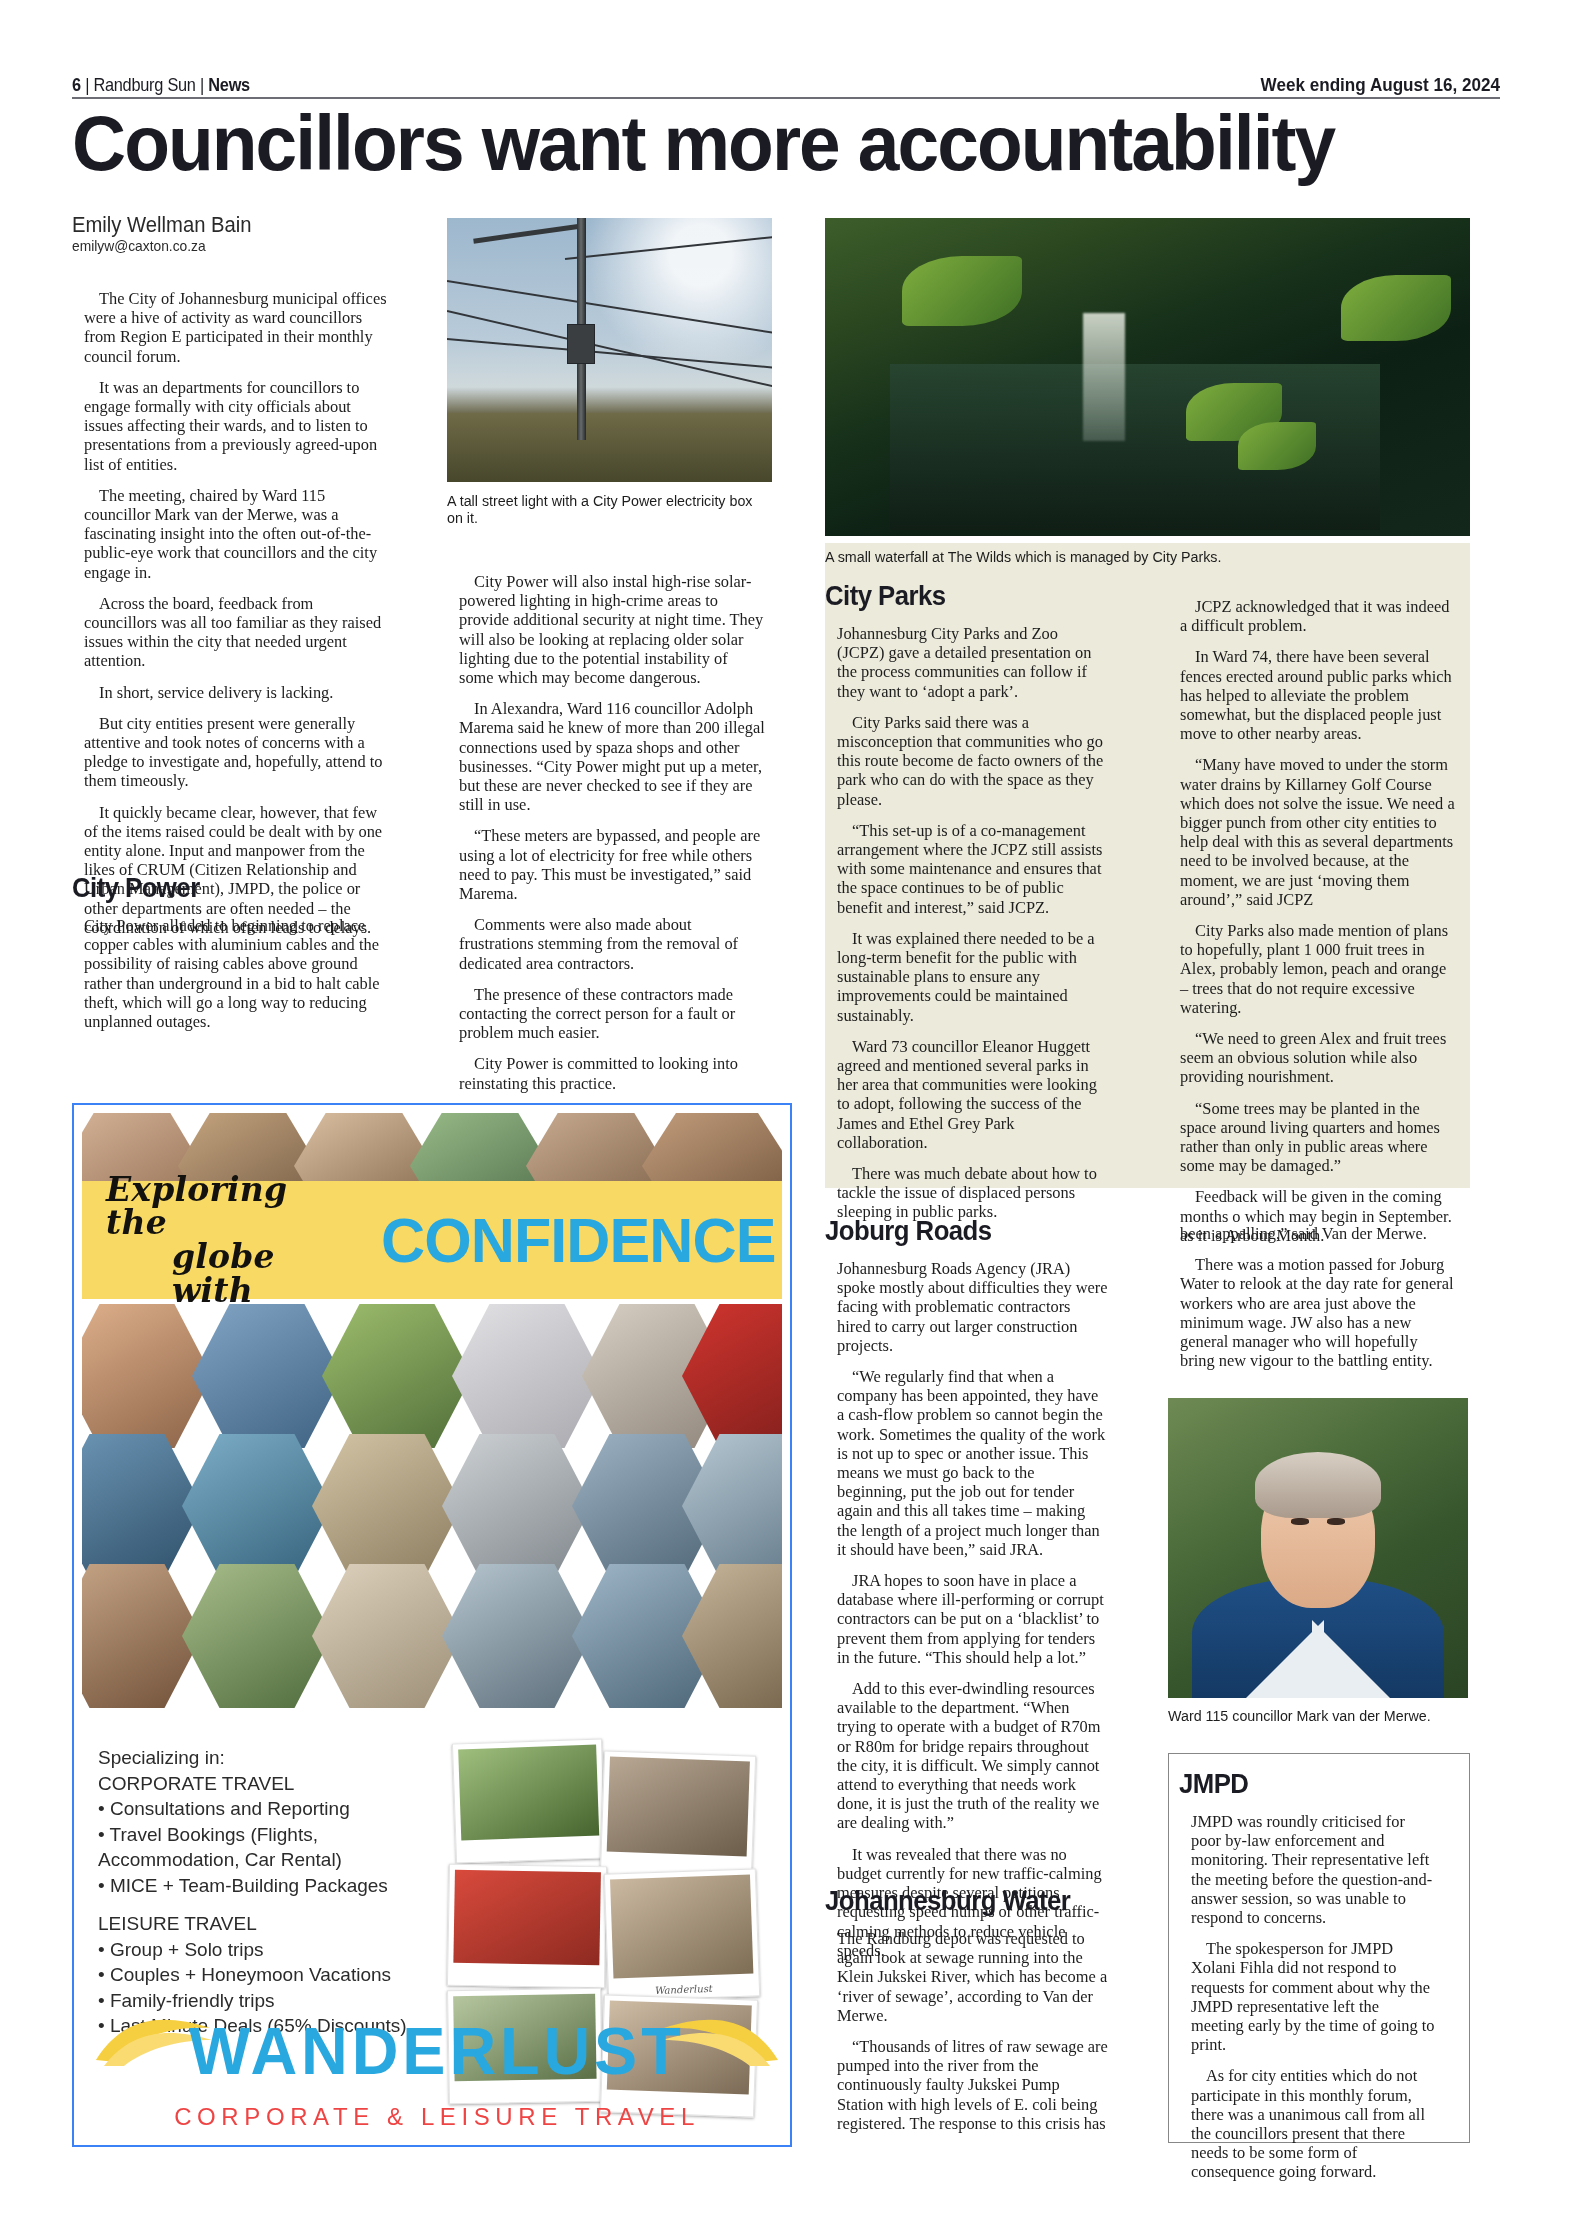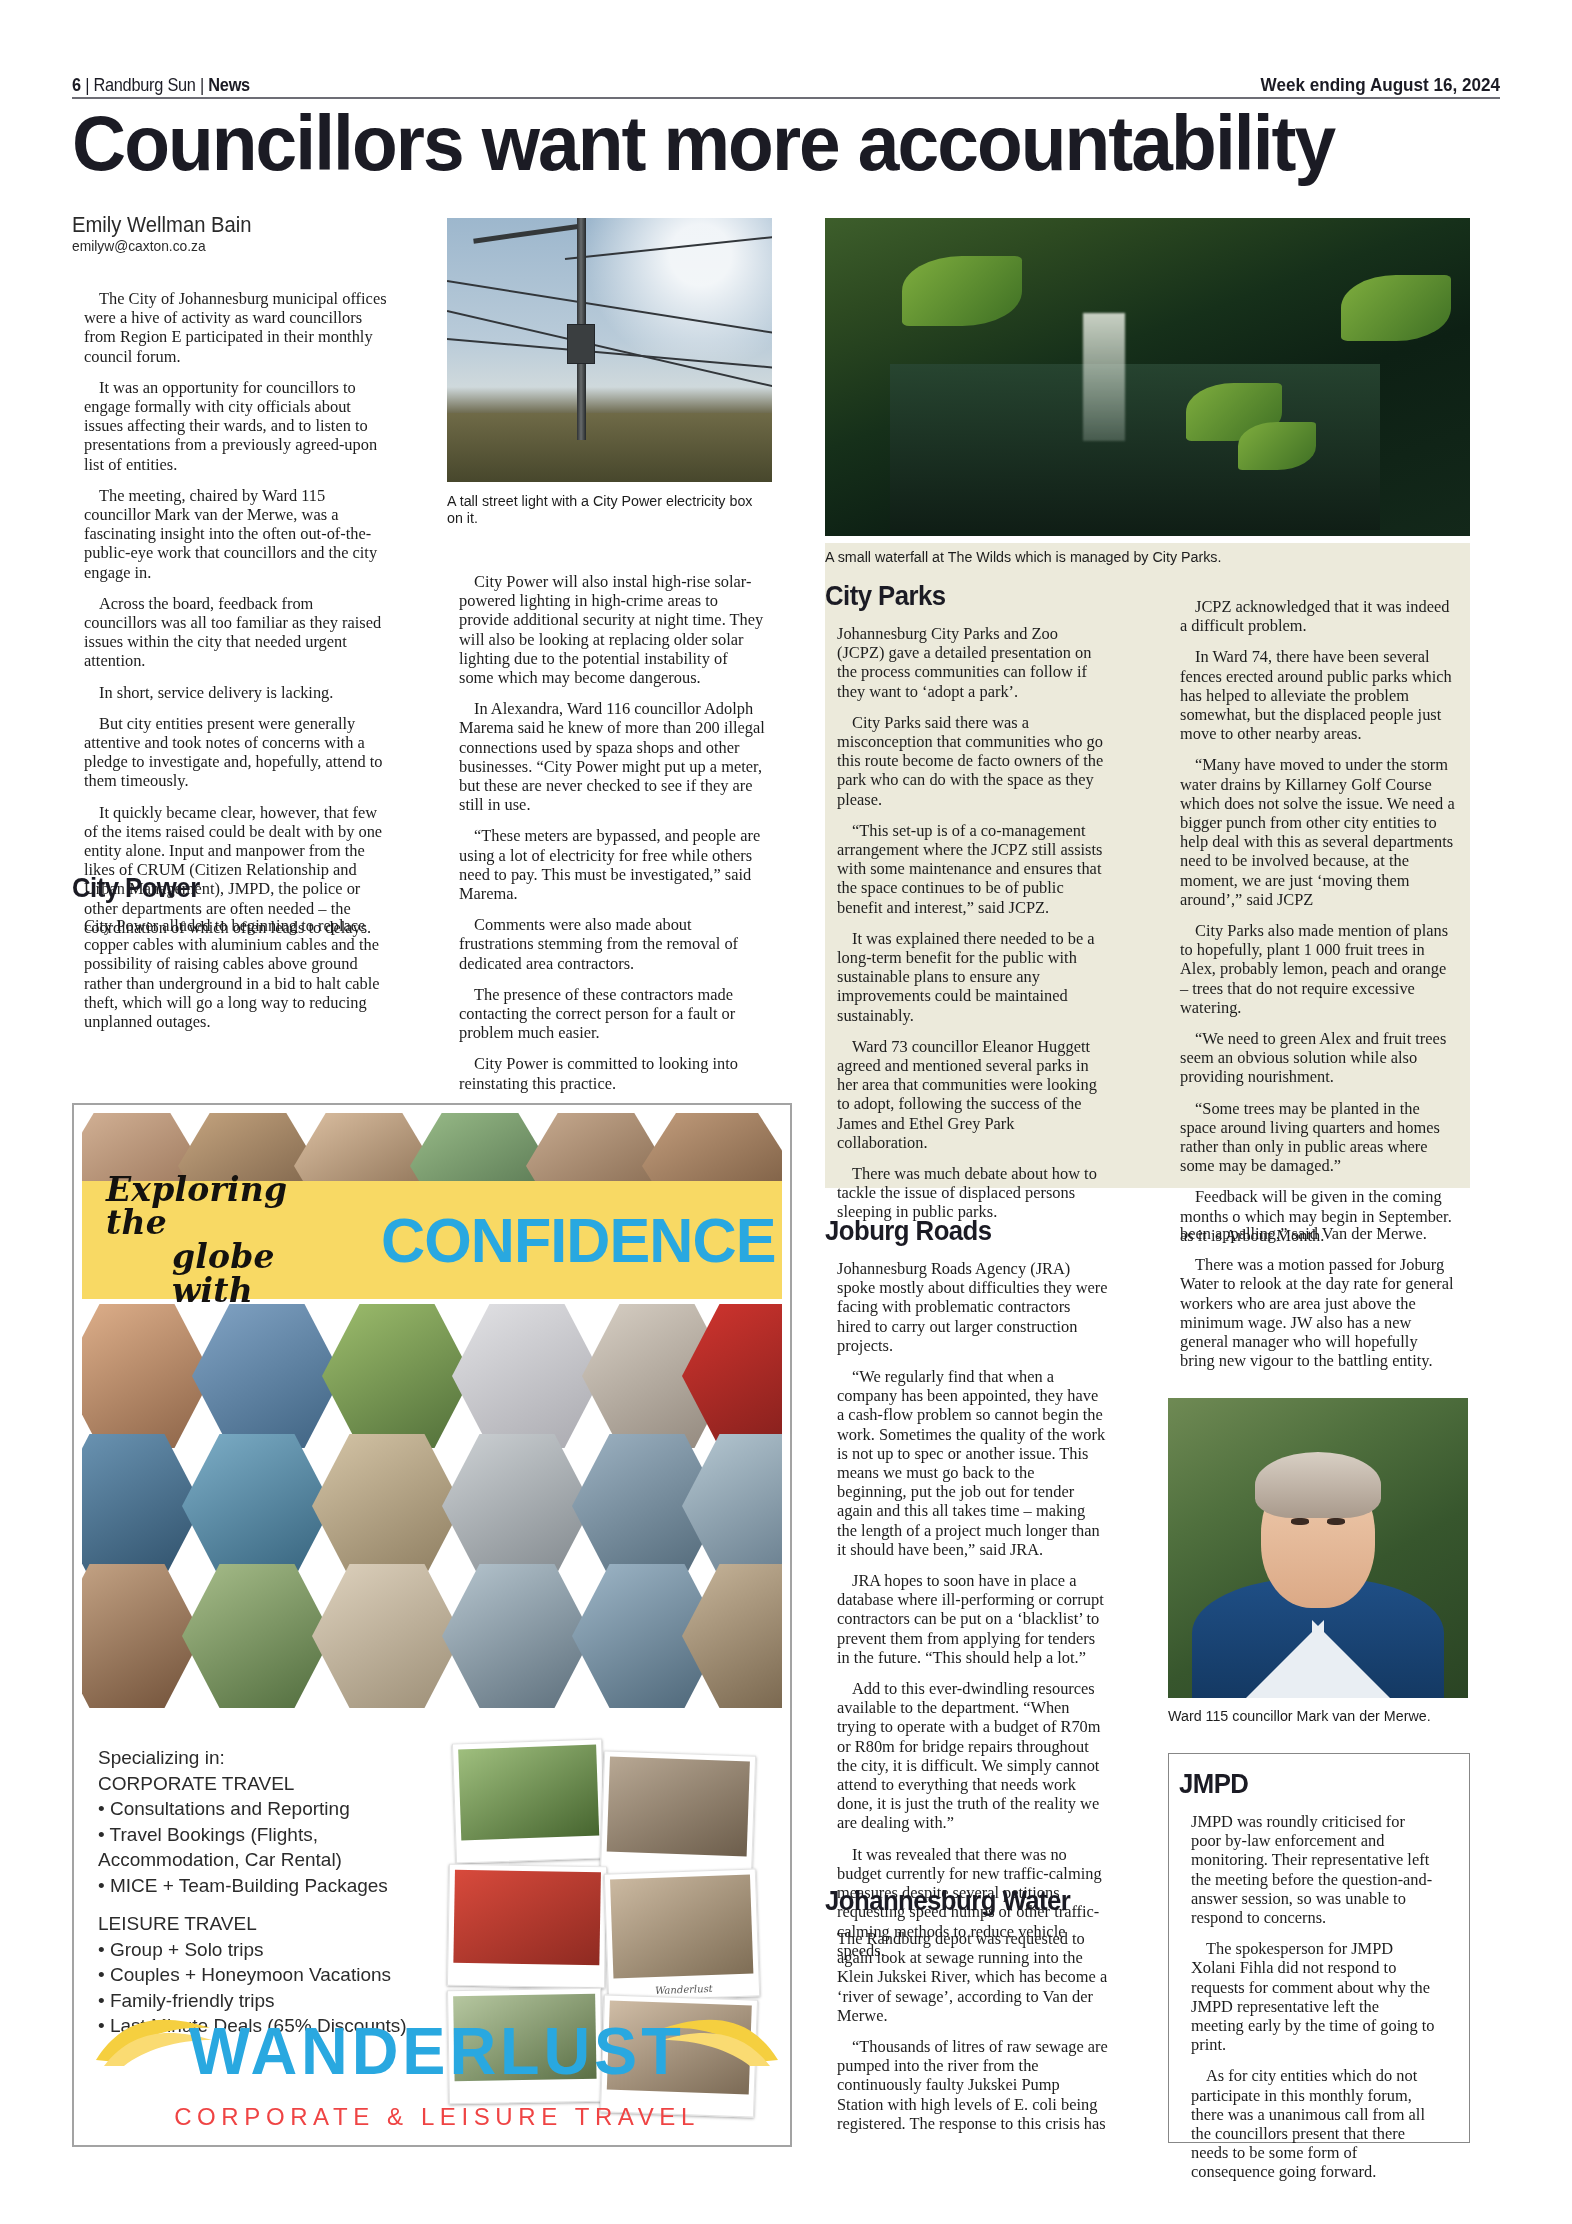--- a/index.html
+++ b/index.html
@@ -156,21 +156,21 @@
 
   
   .jmpd-box {
     position:absolute; border:1.6px solid #878787; background:#ffffff;
     box-sizing:border-box;
   }
 
   
   .ad {
     position:absolute; left:72px; top:1103px; width:720px; height:1044px;
-    background:#ffffff; border:2px solid #a3a3a3; box-sizing:border-box;
+    background:#ffffff; border:2px solid #3b82f6; box-sizing:border-box;
   }
   .ad-inner { position:absolute; inset:8px; overflow:hidden; }
   .collage { position:absolute; left:0; top:0; width:100%; height:612px; overflow:hidden; }
   .hex {
     position:absolute; clip-path:polygon(25% 2%,75% 2%,100% 50%,75% 98%,25% 98%,0 50%);
   }
   .ribbon {
     position:absolute; left:0; top:68px; width:100%; height:118px;
     background:#f8d964; display:flex; align-items:center;
   }
@@ -236,21 +236,21 @@
 
   <div class="headline">Councillors want more accountability</div>
 
   <div class="col" style="left:72px; top:213px; width:345px;">
     <div class="byline-name">Emily Wellman Bain</div>
     <div class="byline-mail">emilyw@caxton.co.za</div>
   </div>
 
   <div class="col body-text" style="left:72px; top:277px; width:330px;">
     <p>The City of Johannesburg municipal offices were a hive of activity as ward councillors from Region E participated in their monthly council forum.</p>
-    <p>It was an opportunity for councillors to engage formally with city officials about issues affecting their wards, and to listen to presentations from a previously agreed-upon list of entities.</p>
+    <p>It was an departments for councillors to engage formally with city officials about issues affecting their wards, and to listen to presentations from a previously agreed-upon list of entities.</p>
     <p>The meeting, chaired by Ward 115 councillor Mark van der Merwe, was a fascinating insight into the often out-of-the-public-eye work that councillors and the city engage in.</p>
     <p>Across the board, feedback from councillors was all too familiar as they raised issues within the city that needed urgent attention.</p>
     <p>In short, service delivery is lacking.</p>
     <p>But city entities present were generally attentive and took notes of concerns with a pledge to investigate and, hopefully, attend to them timeously.</p>
     <p>It quickly became clear, however, that few of the items raised could be dealt with by one entity alone. Input and manpower from the likes of CRUM (Citizen Relationship and Urban Management), JMPD, the police or other departments are often needed – the coordination of which often leads to delays.</p>
   </div>
 
   <div class="col" style="left:72px; top:872px; width:330px;">
     <div class="sec-head">City Power</div>
     <div class="body-text">

